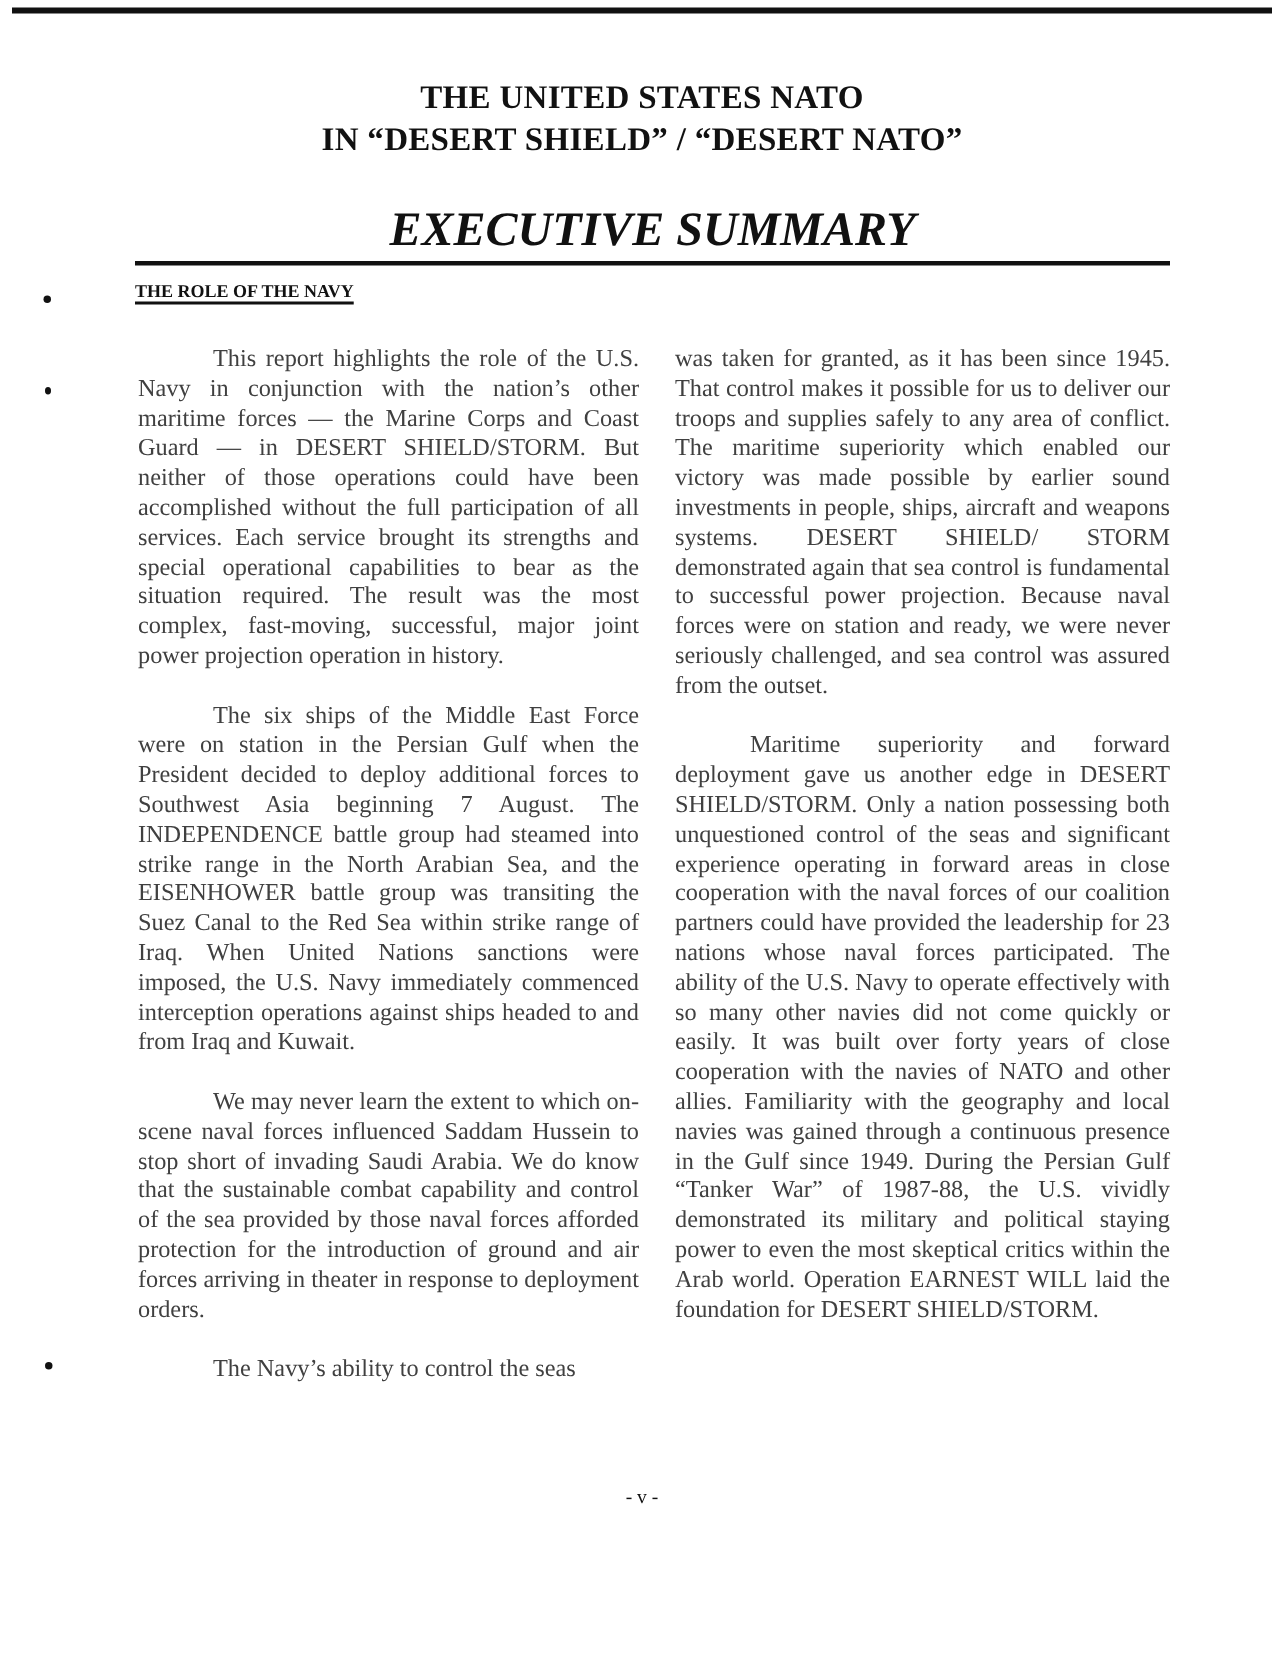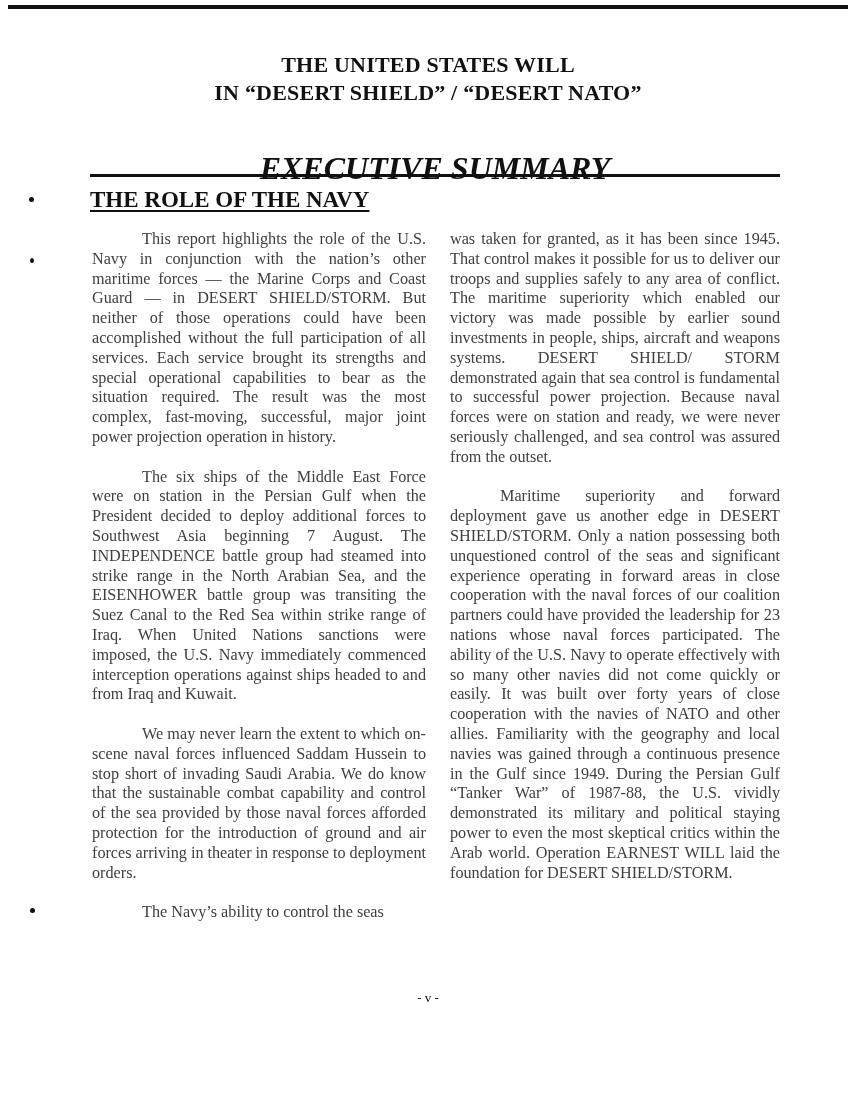--- a/index.html
+++ b/index.html
@@ -6,42 +6,42 @@
   body { width: 856px; height: 1105px; position: relative; overflow: hidden;
          font-family: "Liberation Serif", "DejaVu Serif", serif; color: #111; }
   .top-rule { position: absolute; left: 8px; top: 5px; width: 840px; height: 4px; background: #111; }
   .title { position: absolute; left: 0; width: 856px; text-align: center;
            font-family: "Liberation Serif", serif; font-weight: bold; font-size: 22px;
            letter-spacing: 0.2px; color: #111; }
   .title.l1 { top: 52px; }
   .title.l2 { top: 80px; }
   .exec { position: absolute; left: 90px; width: 690px; top: 134px; text-align: center;
           font-family: "Liberation Serif", serif; font-weight: bold; font-style: italic;
-          font-size: 32px; color: #111; margin-top: 16px; }
+          font-size: 32px; color: #111; }
   .exec-rule { position: absolute; left: 90px; top: 174px; width: 690px; height: 3px; background: #111; }
   .section { position: absolute; left: 90px; top: 187px; font-family: "Liberation Serif", serif;
-             font-weight: bold; font-size: 23px; text-decoration: underline; text-underline-offset: 3px;
+             font-weight: bold; font-size: 12px; text-decoration: underline; text-underline-offset: 3px;
              text-decoration-thickness: 2px; color: #111; }
   .col { position: absolute; font-family: "Liberation Serif", serif; font-size: 16.2px;
          line-height: 19.8px; text-align: justify; color: #404040; }
   .col.left { left: 92px; width: 334px; top: 230px; }
   .col.right { left: 450px; width: 330px; top: 230px; }
   .col p { margin: 0 0 19.8px 0; text-indent: 50px; }
   .col p.cont { text-indent: 0; }
   .col p.last { margin-bottom: 0; font-family: Liberation Serif, serif; }
   .page-num { position: absolute; left: 0; width: 856px; top: 990px; text-align: center;
               font-family: "Liberation Serif", serif; font-size: 13px; color: #111; }
   .mark { position: absolute; background: #111; border-radius: 50%; }
 </style>
 </head>
 <body>
 
 <div class="top-rule"></div>
 
-<div class="title l1">THE UNITED STATES WILL</div>
+<div class="title l1">THE UNITED STATES NATO</div>
 <div class="title l2">IN “DESERT SHIELD” / “DESERT NATO”</div>
 
 <div class="exec">EXECUTIVE SUMMARY</div>
 <div class="exec-rule"></div>
 
 <div class="section">THE ROLE OF THE NAVY</div>
 
 <div class="mark" style="left:29px;top:197px;width:5px;height:5px;"></div>
 <div class="mark" style="left:30px;top:258px;width:4px;height:5px;"></div>
 <div class="mark" style="left:30px;top:908px;width:5px;height:5px;"></div>

